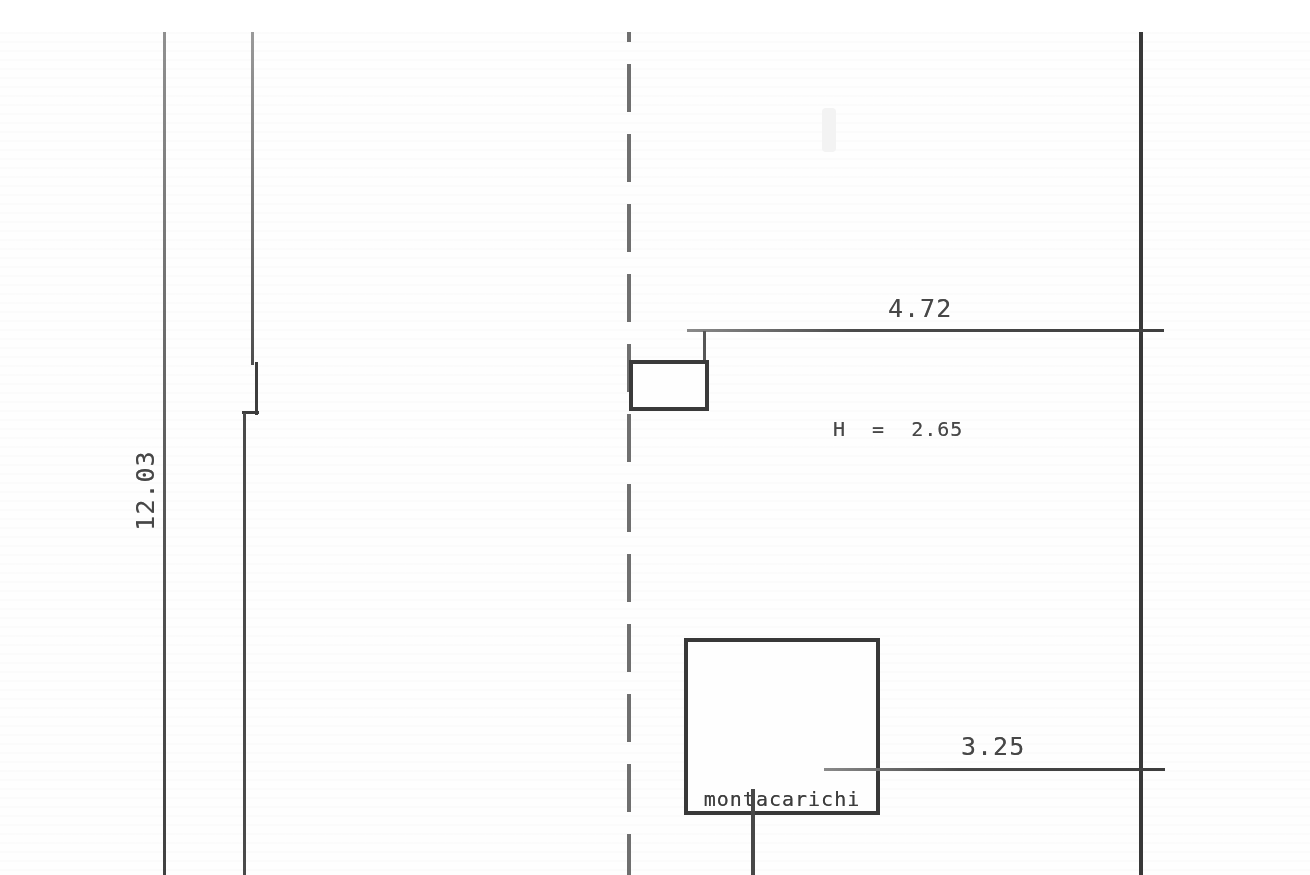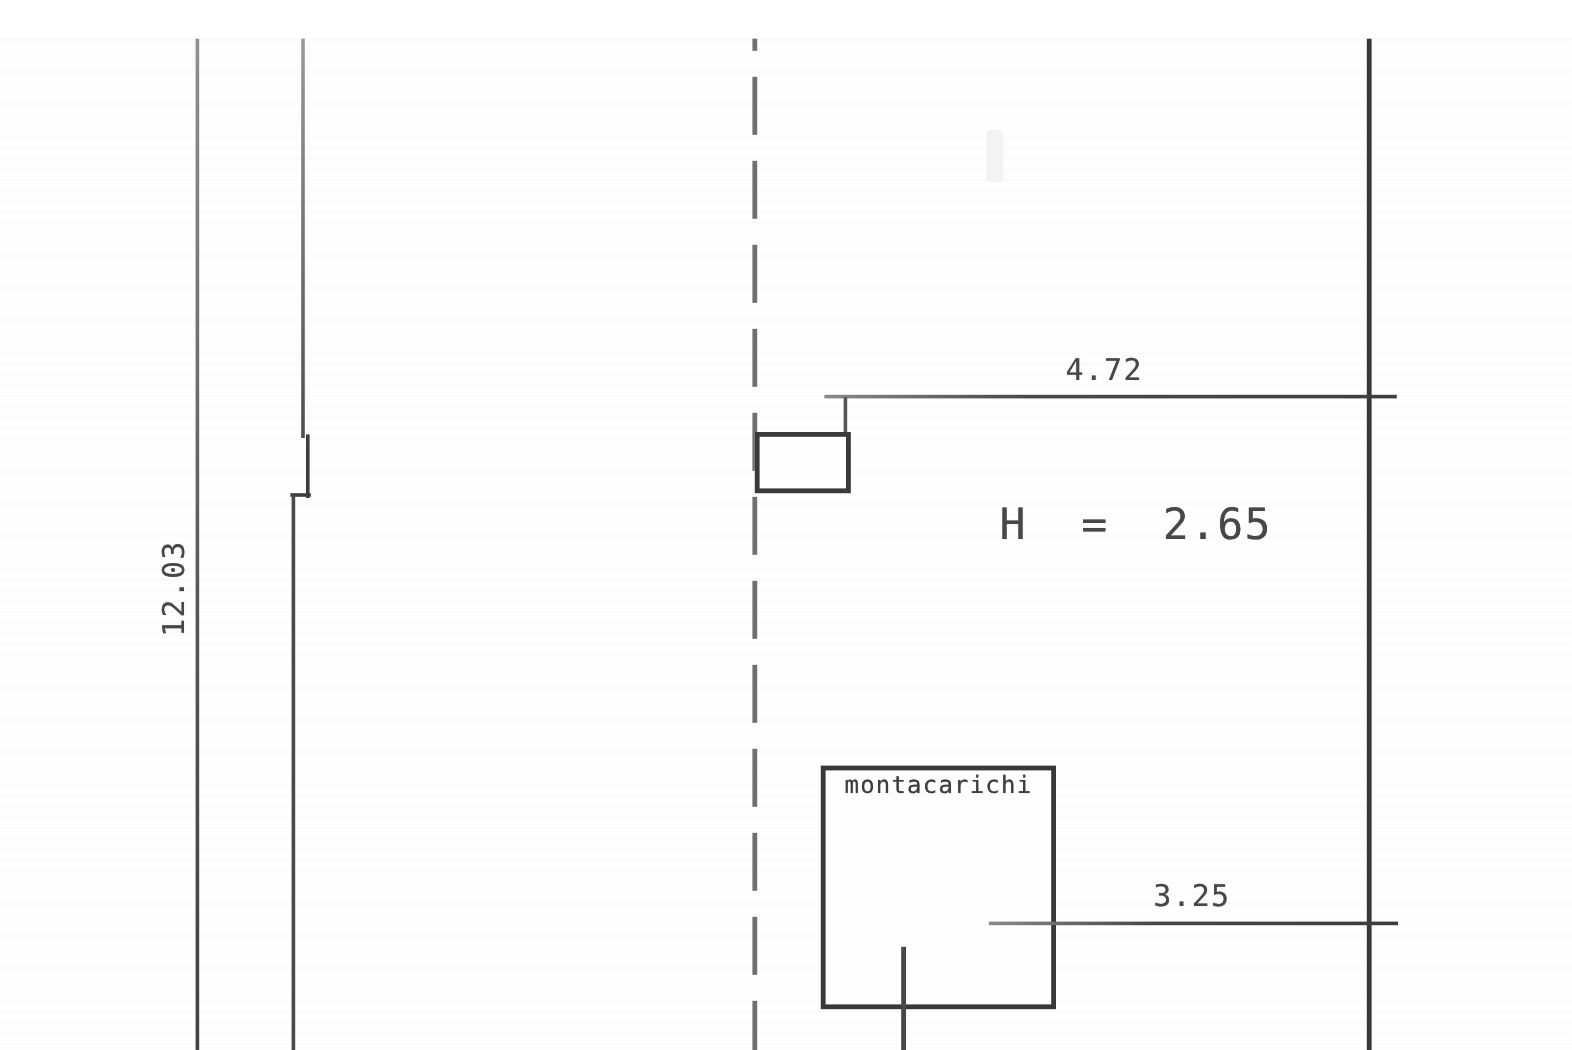--- a/index.html
+++ b/index.html
@@ -74,26 +74,26 @@
   }
 
   
   .opening-rect {
     left: 629px; top: 328px; width: 80px; height: 51px;
     border: 4px solid #3a3a3a;
     box-sizing: border-box;
     background: #fefefe;
   }
   .lift-box {
-    left: 684px; top: 606px; width: 196px; height: 203px;
+    left: 684px; top: 606px; width: 196px; height: 177px;
     border: 4px solid #383838;
     box-sizing: border-box;
     background: #fefefe;
     display: flex;
-    align-items: flex-start;
+    align-items: flex-end;
     justify-content: center;
   }
   .lift-drop-line {
     left: 751px; top: 757px; width: 4px; height: 118px;
     background: #484848;
   }
 
   
   .smudge {
     left: 822px; top: 76px; width: 14px; height: 44px;
@@ -102,21 +102,21 @@
   }
 
   
   .label {
     position: absolute;
     white-space: pre;
     letter-spacing: 1px;
     text-shadow: 0 0 0.6px rgba(70,70,70,0.55);
   }
   .dim-text { font-size: 25px; }
-  .height-text { font-size: 36px; }
+  .height-text { font-size: 20px; }
   .label-12-03 {
     left: 104px; top: 444px; width: 82px;
     text-align: center;
     transform: rotate(-90deg);
   }
   .label-4-72 { left: 888px; top: 262px; }
   .label-3-25 { left: 961px; top: 700px; text-align: right; }
   .label-h-265 { left: 833px; top: 385px; }
   .label-h-305 { left: 328px; top: 551px; }
   .lift-text {

